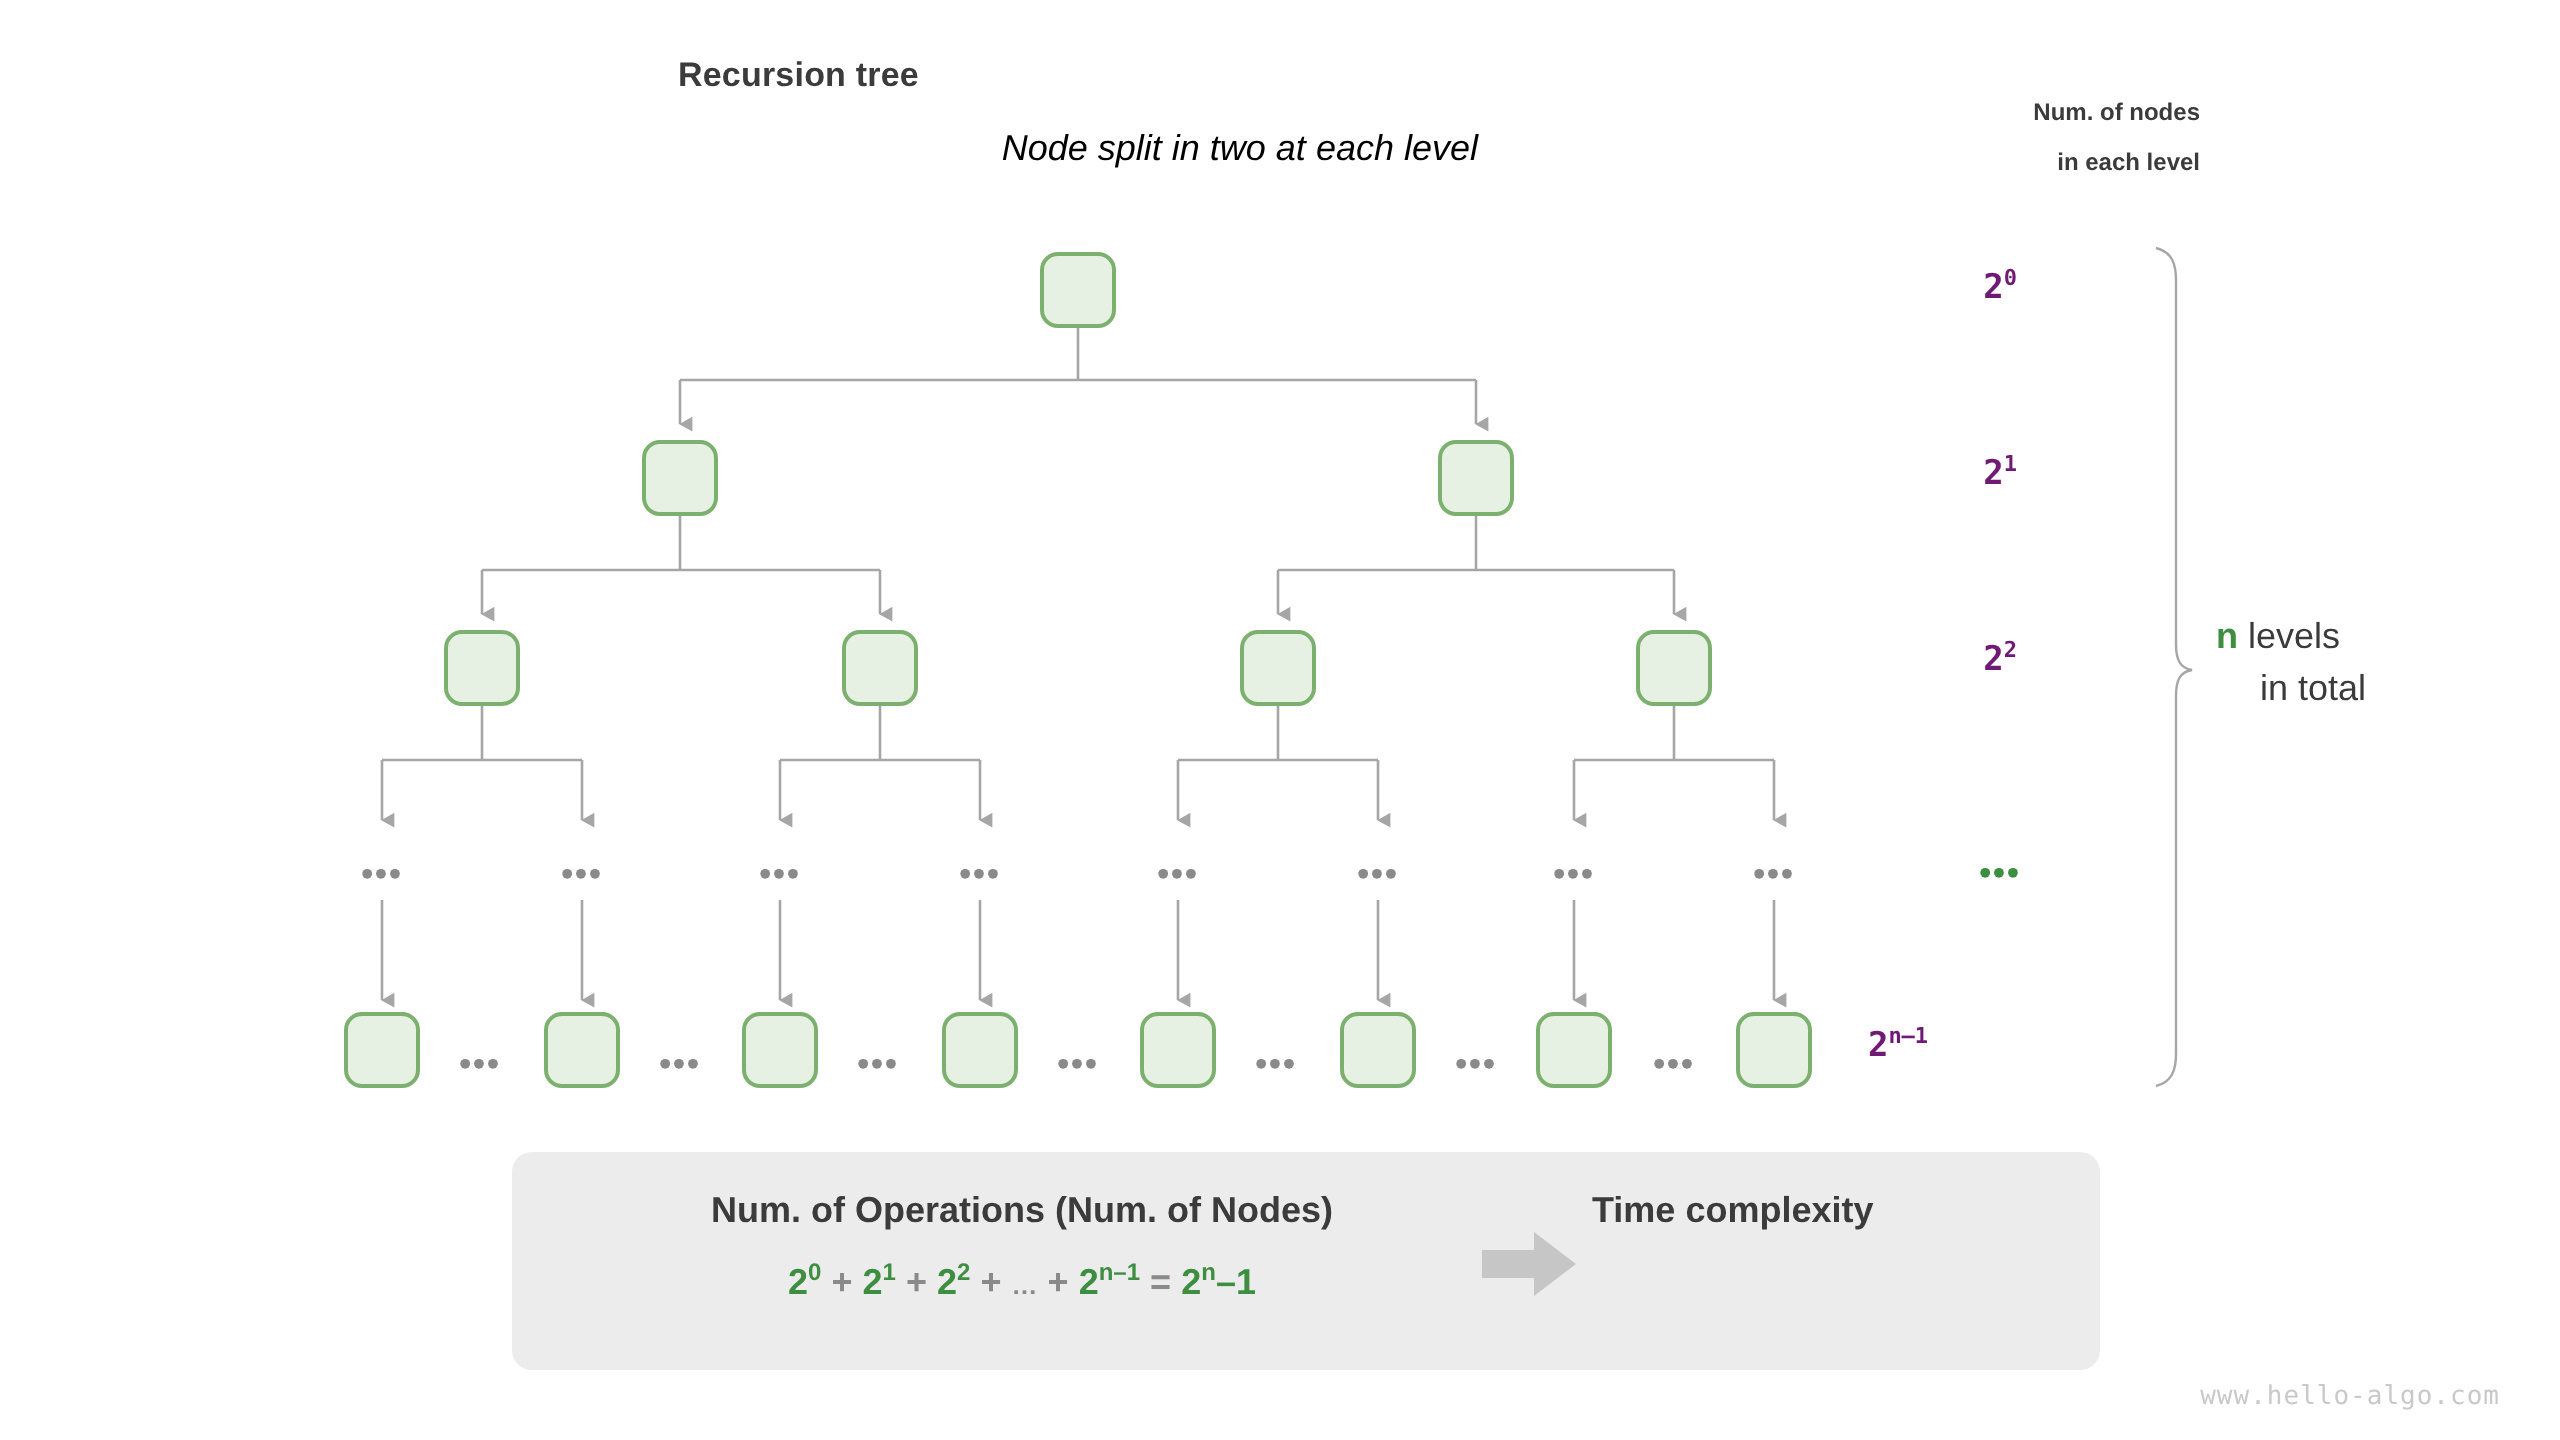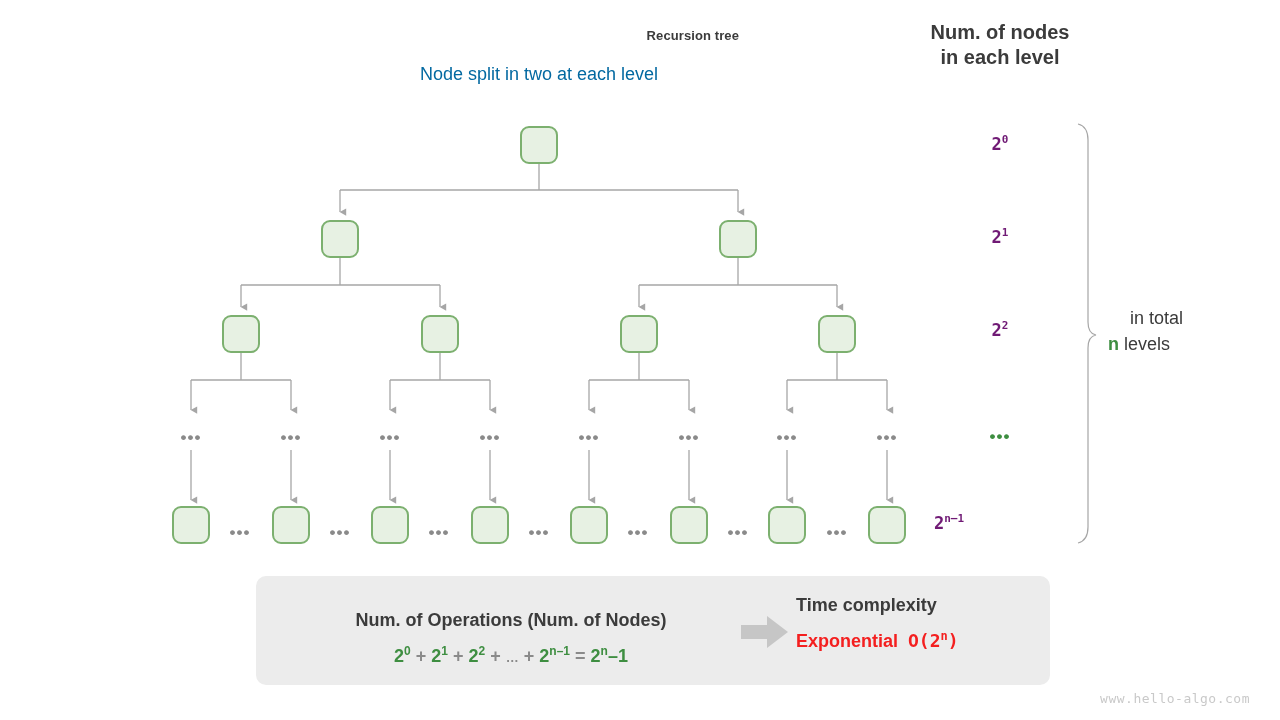--- a/index.html
+++ b/index.html
@@ -19,43 +19,44 @@
     position: absolute;
     inset: 0;
   }
 
   
   .title-main {
     position: absolute;
     left: 339px;
     top: 28px;
     width: 400px;
-    text-align: right;
-    font-size: 13px;
+    text-align: left;
+    font-size: 17px;
     font-weight: bold;
     color: #3b3b3b;
     letter-spacing: .1px;
   }
   .title-sub {
     position: absolute;
     left: 339px;
     top: 64px;
     width: 400px;
-    text-align: center;
+    text-align: right;
     font-size: 18px;
     font-weight: normal;
-    color: #0369a1;
+    color: #000000;
+    font-style: italic;
   }
   .col-header {
     position: absolute;
     left: 900px;
-    top: 20px;
+    top: 44px;
     width: 200px;
-    text-align: center;
-    font-size: 20px;
+    text-align: right;
+    font-size: 12px;
     font-weight: bold;
     line-height: 25px;
     color: #3b3b3b;
   }
 
   
   svg.tree {
     position: absolute;
     left: 0;
     top: 0;
@@ -130,21 +131,21 @@
     left: 256px;
     top: 576px;
     width: 794px;
     height: 109px;
     background: #ececec;
     border-radius: 10px;
   }
   .sum-left {
     position: absolute;
     left: 20px;
-    top: 31px;
+    top: 16px;
     width: 470px;
     text-align: center;
   }
   .sum-right {
     position: absolute;
     left: 540px;
     top: 16px;
     width: 240px;
     text-align: left;
   }
@@ -327,22 +328,22 @@
   </div>
   <div class="lvl-label" style="left:940px; top:320px;">
     <span>2</span><sup>2</sup>
   </div>
   <div class="lvl-dots" style="left:940px; top:427px;">•••</div>
   <div class="lvl-label" style="left:889px; top:513px;">
     <span>2</span><sup>n–1</sup>
   </div>
 
   <div class="brace-note">
+    <div><span class="hl">n</span><span> levels</span></div>
     <div style="padding-left:22px">in total</div>
-    <div><span class="hl">n</span><span> levels</span></div>
   </div>
 
   <div class="summary">
     <div class="sum-left">
       <div class="sum-heading">Num. of Operations (Num. of Nodes)</div>
       <div class="sum-formula">
         <span>2</span><sup>0</sup>
         <span class="op">+</span>
         <span>2</span><sup>1</sup>
         <span class="op">+</span>
@@ -351,24 +352,20 @@
         <span class="op" style="font-size:13px">…</span>
         <span class="op">+</span>
         <span>2</span><sup>n–1</sup>
         <span class="op">=</span>
         <span>2</span><sup>n</sup><span>–1</span>
       </div>
     </div>
 
     <div class="sum-right">
       <div class="sum-heading">Time complexity</div>
-      <div class="sum-complexity">
-        <span>Exponential</span>&nbsp;
-        <span class="mono">O(2</span><sup class="mono">n</sup><span class="mono">)</span>
-      </div>
     </div>
   </div>
 
   <svg class="big-arrow" viewBox="0 0 48 34">
     <path d="M0,10 L26,10 L26,1 L47,17 L26,33 L26,24 L0,24 Z" fill="#c6c6c6"></path>
   </svg>
 
   <div class="watermark">www.hello-algo.com</div>
 </div>
 

